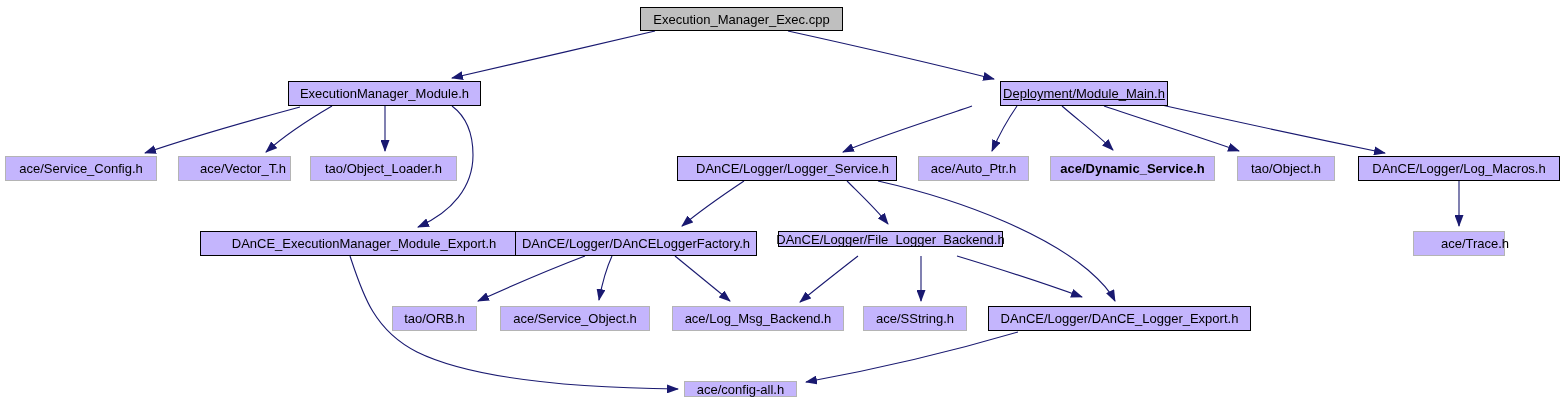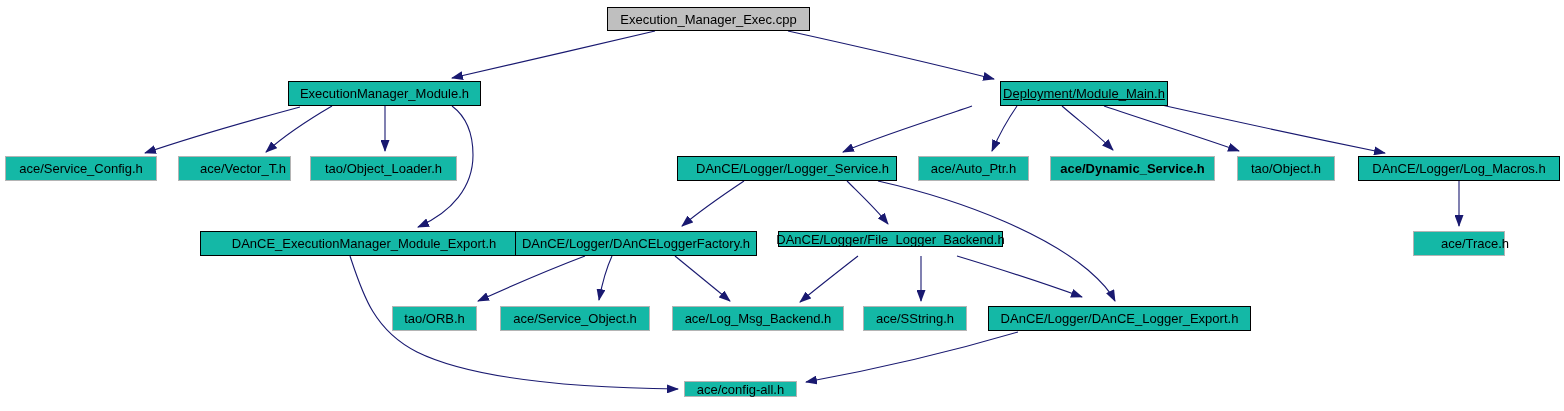--- a/index.html
+++ b/index.html
@@ -24,21 +24,21 @@
   }
   .node {
     position: absolute;
     box-sizing: border-box;
     display: flex;
     align-items: center;
     justify-content: center;
     white-space: nowrap;
     font-size: 13px;
     color: #000000;
-    background: #14b8a6;
+    background: #c4b5fd;
     border: 1px solid #000000;
     line-height: 1;
   }
   .node.plain  { border-color: #b4b4b4; }
   .node.root   { background: #bfbfbf; border-color: #000000; }
   .edge-path   { fill: none; stroke-width: 1.1px; }
 </style>
 </head>
 <body>
 
@@ -69,21 +69,21 @@
         <path d="M612,256 C606,269 602,284 599,300" class="edge-path" stroke="#191970" marker-end="url(#arrowhead)"></path>
         <path d="M675,256 C692,270 713,287 730,301" class="edge-path" stroke="#191970" marker-end="url(#arrowhead)"></path>
         <path d="M858,256 C840,270 817,288 800,302" class="edge-path" stroke="#191970" marker-end="url(#arrowhead)"></path>
         <path d="M921,256 L921,301" class="edge-path" stroke="#191970" marker-end="url(#arrowhead)"></path>
         <path d="M957,256 C1000,269 1049,285 1082,297" class="edge-path" stroke="#191970" marker-end="url(#arrowhead)"></path>
         <path d="M350,256 C362,292 373,330 417,352 C476,381 586,388 678,389" class="edge-path" stroke="#191970" marker-end="url(#arrowhead)"></path>
         <path d="M1018,332 C950,352 872,370 806,382" class="edge-path" stroke="#191970" marker-end="url(#arrowhead)"></path>
       </g>
   </svg>
   <div id="node-layer">
-      <div class="node root" style="left: 607px; top: 7px; width: 203px; height: 24px;">Execution_Manager_Exec.cpp</div>
+      <div class="node root" style="left: 640px; top: 7px; width: 203px; height: 24px;">Execution_Manager_Exec.cpp</div>
       <div class="node linked" style="left: 288px; top: 81px; width: 193px; height: 25px;">ExecutionManager_Module.h</div>
       <div class="node linked" style="left: 1000px; top: 81px; width: 168px; height: 25px; text-decoration: underline;">Deployment/Module_Main.h</div>
       <div class="node plain" style="left: 5px; top: 156px; width: 152px; height: 25px;">ace/Service_Config.h</div>
       <div class="node plain" style="left: 178px; top: 156px; width: 113px; height: 25px; padding-left: 17px;">ace/Vector_T.h</div>
       <div class="node plain" style="left: 310px; top: 156px; width: 147px; height: 25px;">tao/Object_Loader.h</div>
       <div class="node linked" style="left: 677px; top: 156px; width: 220px; height: 25px; padding-left: 11px;">DAnCE/Logger/Logger_Service.h</div>
       <div class="node plain" style="left: 918px; top: 156px; width: 111px; height: 25px;">ace/Auto_Ptr.h</div>
       <div class="node plain" style="left: 1050px; top: 156px; width: 165px; height: 25px; font-weight: bold;">ace/Dynamic_Service.h</div>
       <div class="node plain" style="left: 1237px; top: 156px; width: 98px; height: 25px;">tao/Object.h</div>
       <div class="node linked" style="left: 1358px; top: 156px; width: 202px; height: 25px;">DAnCE/Logger/Log_Macros.h</div>

